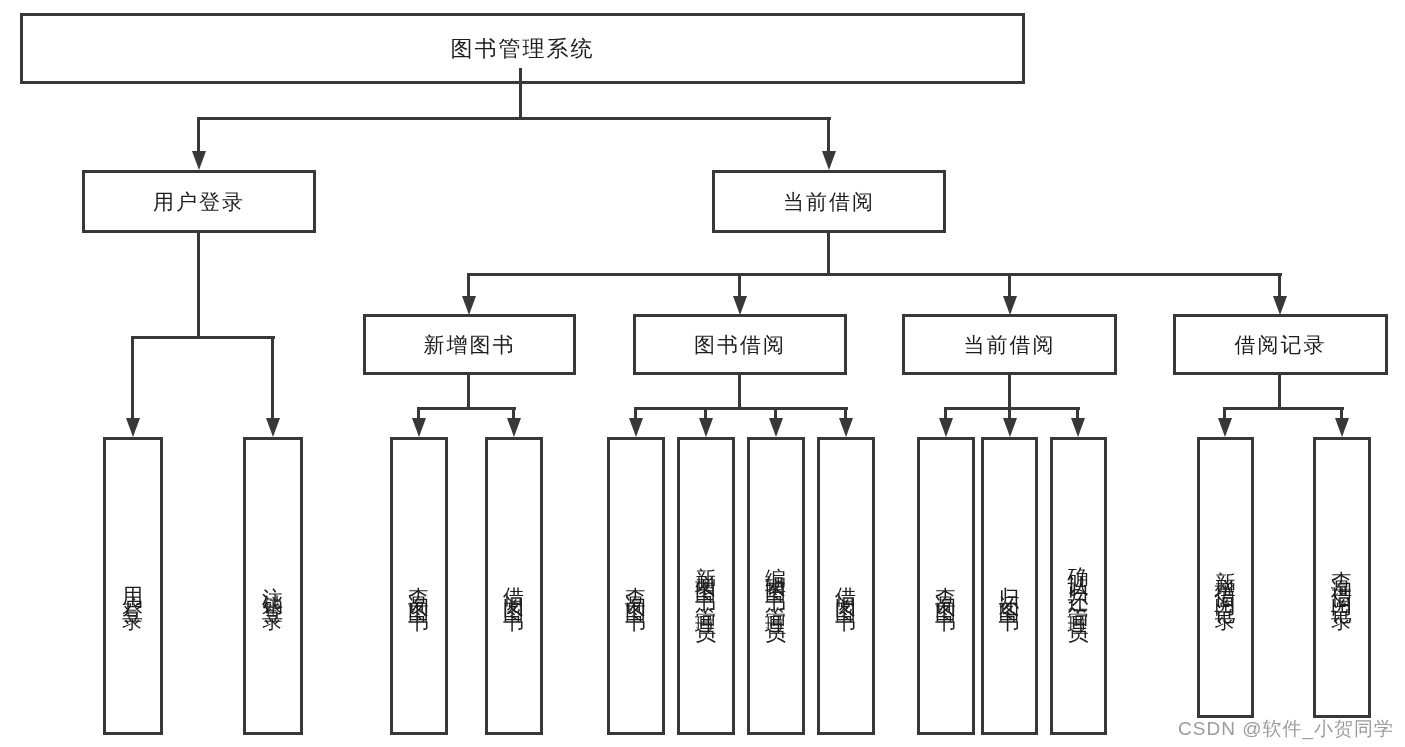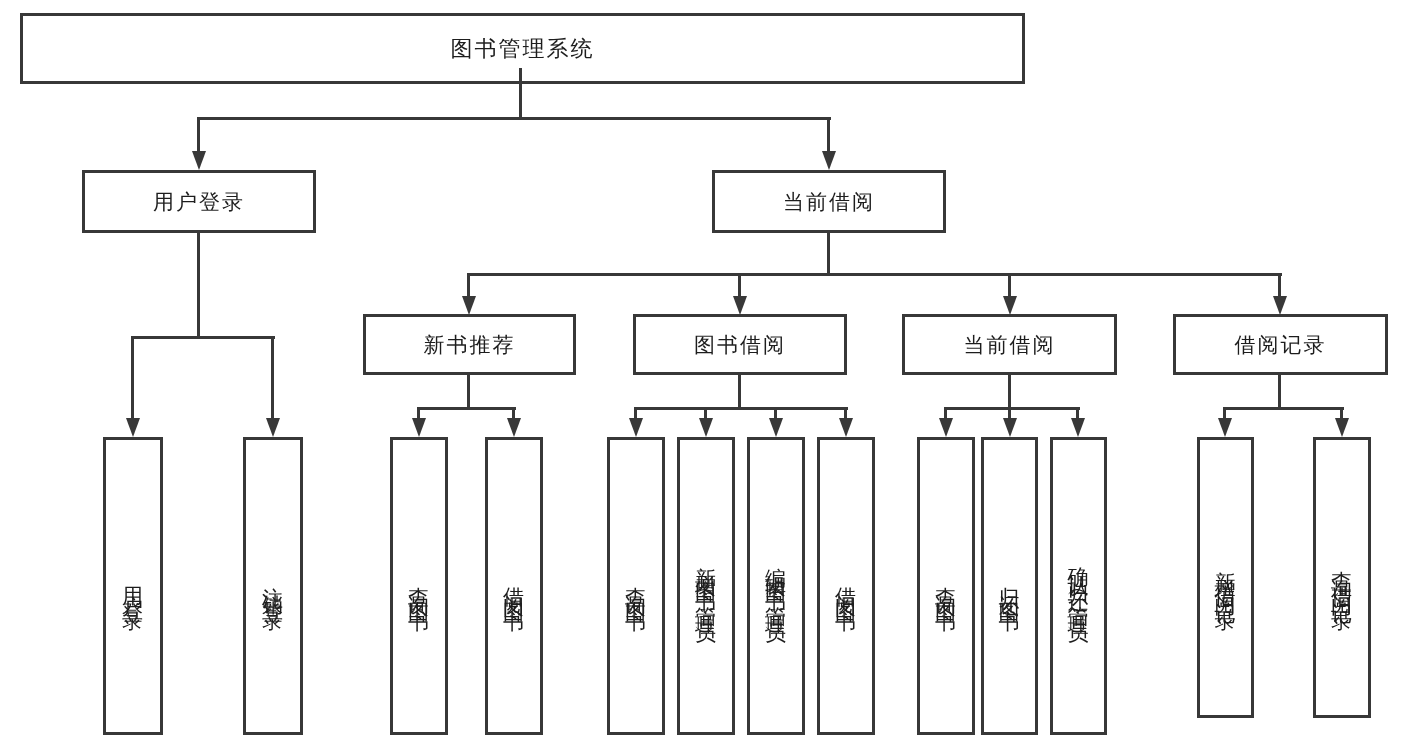--- a/index.html
+++ b/index.html
@@ -56,21 +56,21 @@
   <div class="hl" style="left:467px;top:273px;width:815px;"></div>
   <div class="vl" style="left:467px;top:273px;height:24px;"></div>
   <div class="ar" style="left:462px;top:296px;"></div>
   <div class="vl" style="left:738px;top:273px;height:24px;"></div>
   <div class="ar" style="left:733px;top:296px;"></div>
   <div class="vl" style="left:1008px;top:273px;height:24px;"></div>
   <div class="ar" style="left:1003px;top:296px;"></div>
   <div class="vl" style="left:1278px;top:273px;height:24px;"></div>
   <div class="ar" style="left:1273px;top:296px;"></div>
 
-  <div class="node hnode" style="left:363px;top:314px;width:213px;height:61px;">新书推荐</div>
+  <div class="node hnode" style="left:363px;top:314px;width:213px;height:61px;">新增图书</div>
   <div class="node hnode" style="left:633px;top:314px;width:214px;height:61px;">图书借阅</div>
   <div class="node hnode" style="left:902px;top:314px;width:215px;height:61px;">当前借阅</div>
   <div class="node hnode" style="left:1173px;top:314px;width:215px;height:61px;">借阅记录</div>
 
   <div class="vl" style="left:467px;top:375px;height:32px;"></div>
   <div class="hl" style="left:417px;top:407px;width:99px;"></div>
   <div class="vl" style="left:417px;top:407px;height:13px;"></div>
   <div class="ar" style="left:412px;top:418px;"></div>
   <div class="vl" style="left:512px;top:407px;height:13px;"></div>
   <div class="ar" style="left:507px;top:418px;"></div>
@@ -113,14 +113,15 @@
   <div class="node vnode" style="left:747px;top:437px;width:58px;height:298px;">编辑图书（管理员）</div>
   <div class="node vnode" style="left:817px;top:437px;width:58px;height:298px;">借阅图书</div>
 
   <div class="node vnode" style="left:917px;top:437px;width:58px;height:298px;">查询图书</div>
   <div class="node vnode" style="left:981px;top:437px;width:57px;height:298px;">归还图书</div>
   <div class="node vnode" style="left:1050px;top:437px;width:57px;height:298px;">确认归还（管理员）</div>
 
   <div class="node vnode" style="left:1197px;top:437px;width:57px;height:281px;">新增借阅记录</div>
   <div class="node vnode" style="left:1313px;top:437px;width:58px;height:281px;">查询借阅记录</div>
 
+  <div class="watermark">CSDN @软件_小贺同学</div>
 
 </div>
 
 </body></html>

